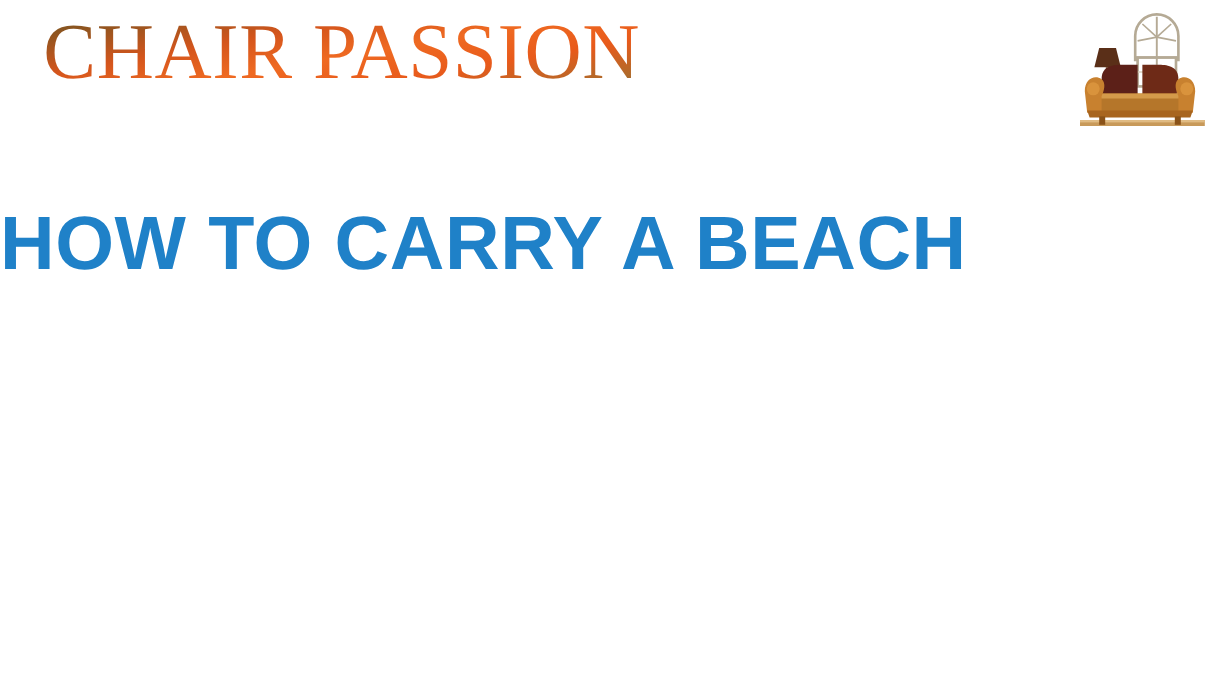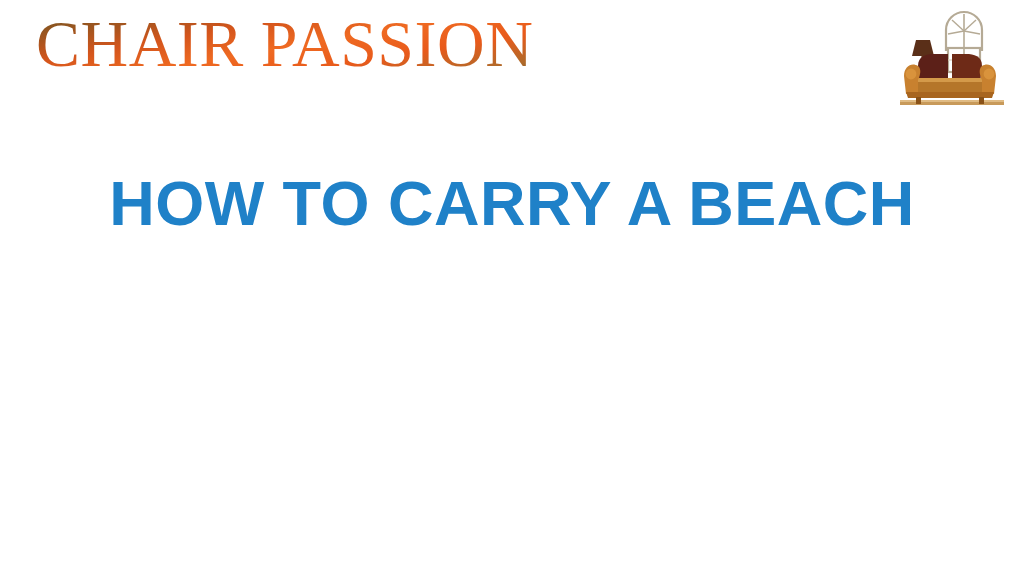--- a/index.html
+++ b/index.html
@@ -68,21 +68,20 @@
     width: 116px;
     height: 110px;
   }
 
   
   .headline {
     position: absolute;
     left: 0;
     top: 160px;
     width: 1024px;
-    text-align: center;
   }
   .headline-line {
     display: block;
     font-family: "Liberation Sans", sans-serif;
     font-weight: 700;
     font-size: 63px;
     line-height: 87px;
     letter-spacing: 0.5px;
     color: #1f81c8;
     white-space: nowrap;

